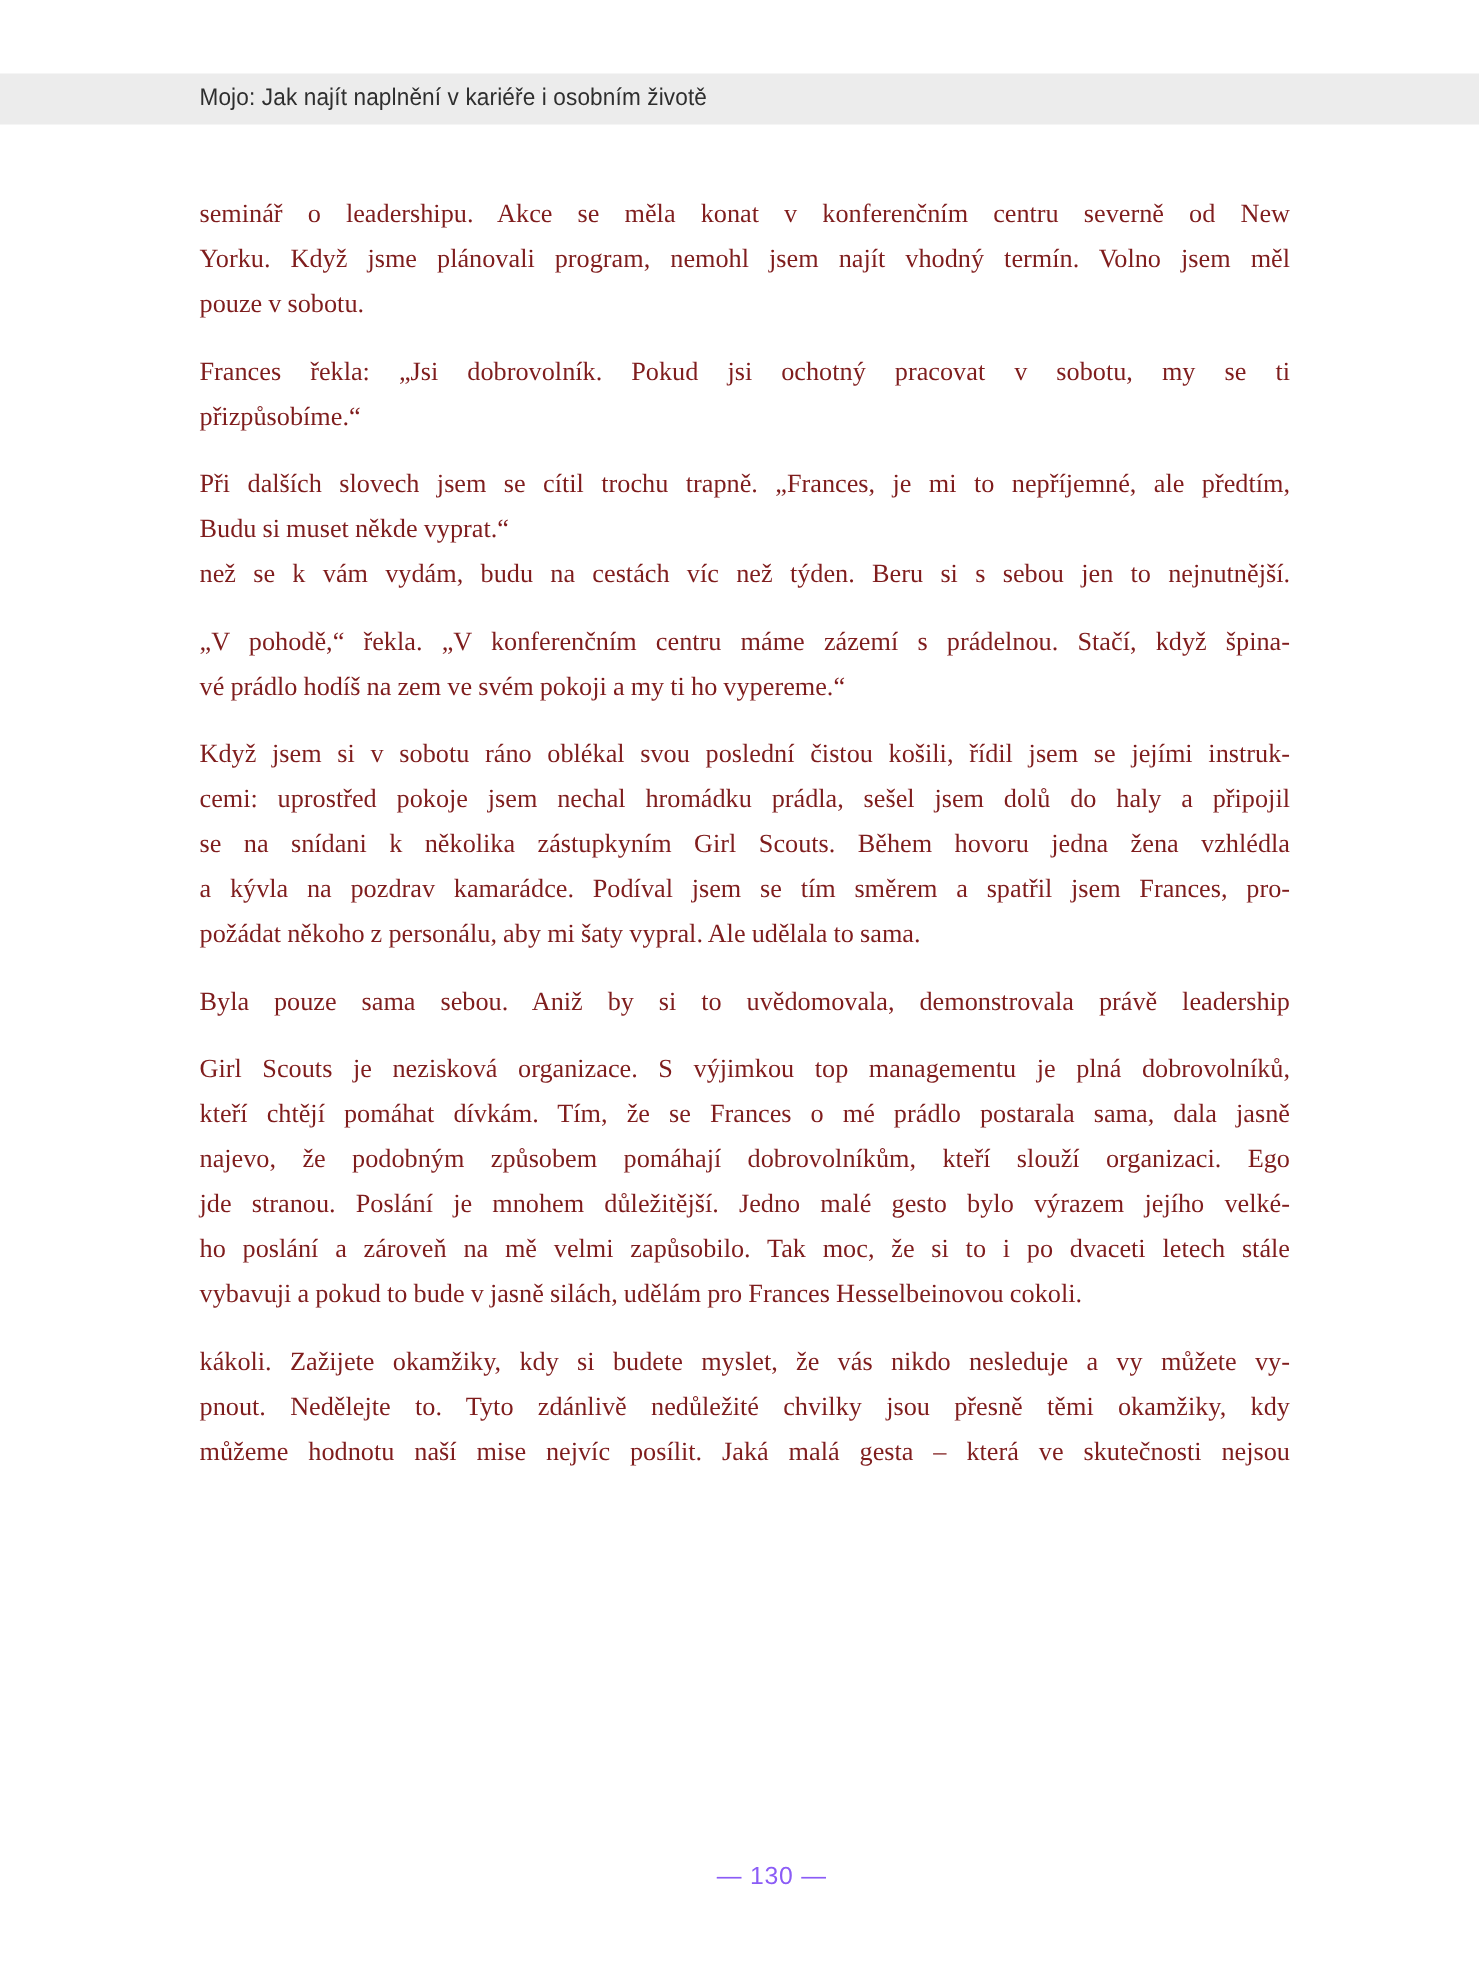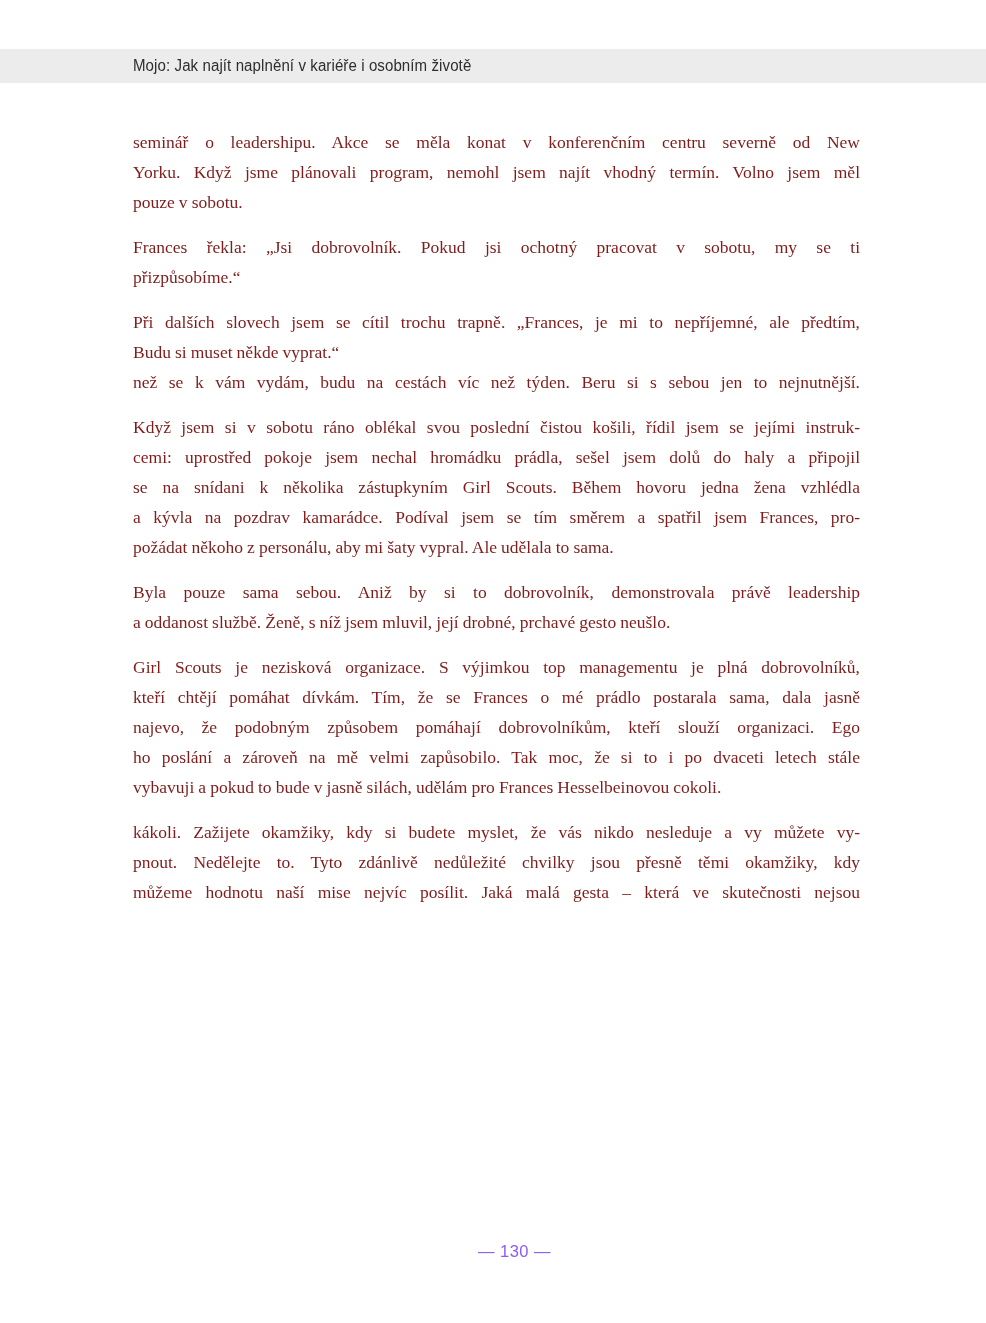--- a/index.html
+++ b/index.html
@@ -87,34 +87,38 @@
       <p>
         <span class="line">Frances řekla: „Jsi dobrovolník. Pokud jsi ochotný pracovat v sobotu, my se ti</span>
         <span class="line last">přizpůsobíme.“</span>
       </p>
       <p>
         <span class="line">Při dalších slovech jsem se cítil trochu trapně. „Frances, je mi to nepříjemné, ale předtím,</span>
         <span class="line last">Budu si muset někde vyprat.“</span>
         <span class="line">než se k vám vydám, budu na cestách víc než týden. Beru si s sebou jen to nejnutnější.</span>
       </p>
       <p>
+        <span class="line">„V pohodě,“ řekla. „V konferenčním centru máme zázemí s prádelnou. Stačí, když špina-</span>
+        <span class="line last">vé prádlo hodíš na zem ve svém pokoji a my ti ho vypereme.“</span>
+      </p>
+      <p>
         <span class="line">Když jsem si v sobotu ráno oblékal svou poslední čistou košili, řídil jsem se jejími instruk-</span>
         <span class="line">cemi: uprostřed pokoje jsem nechal hromádku prádla, sešel jsem dolů do haly a připojil</span>
         <span class="line">se na snídani k několika zástupkyním Girl Scouts. Během hovoru jedna žena vzhlédla</span>
         <span class="line">a kývla na pozdrav kamarádce. Podíval jsem se tím směrem a spatřil jsem Frances, pro-</span>
         <span class="line last">požádat někoho z personálu, aby mi šaty vypral. Ale udělala to sama.</span>
       </p>
       <p>
-        <span class="line">Byla pouze sama sebou. Aniž by si to dobrovolník, demonstrovala právě leadership</span>
-        <span class="line last">a oddanost službě. Ženě, s níž jsem mluvil, její drobné, prchavé gesto neušlo.</span>
+        <span class="line">Byla pouze sama sebou. Aniž by si to uvědomovala, demonstrovala právě leadership</span>
       </p>
       <p>
         <span class="line">Girl Scouts je nezisková organizace. S výjimkou top managementu je plná dobrovolníků,</span>
         <span class="line">kteří chtějí pomáhat dívkám. Tím, že se Frances o mé prádlo postarala sama, dala jasně</span>
         <span class="line">najevo, že podobným způsobem pomáhají dobrovolníkům, kteří slouží organizaci. Ego</span>
+        <span class="line">jde stranou. Poslání je mnohem důležitější. Jedno malé gesto bylo výrazem jejího velké-</span>
         <span class="line">ho poslání a zároveň na mě velmi zapůsobilo. Tak moc, že si to i po dvaceti letech stále</span>
         <span class="line last">vybavuji a pokud to bude v jasně silách, udělám pro Frances Hesselbeinovou cokoli.</span>
       </p>
       <p>
         <span class="line">kákoli. Zažijete okamžiky, kdy si budete myslet, že vás nikdo nesleduje a vy můžete vy-</span>
         <span class="line">pnout. Nedělejte to. Tyto zdánlivě nedůležité chvilky jsou přesně těmi okamžiky, kdy</span>
         <span class="line">můžeme hodnotu naší mise nejvíc posílit. Jaká malá gesta – která ve skutečnosti nejsou</span>
       </p>
     </div>
 

